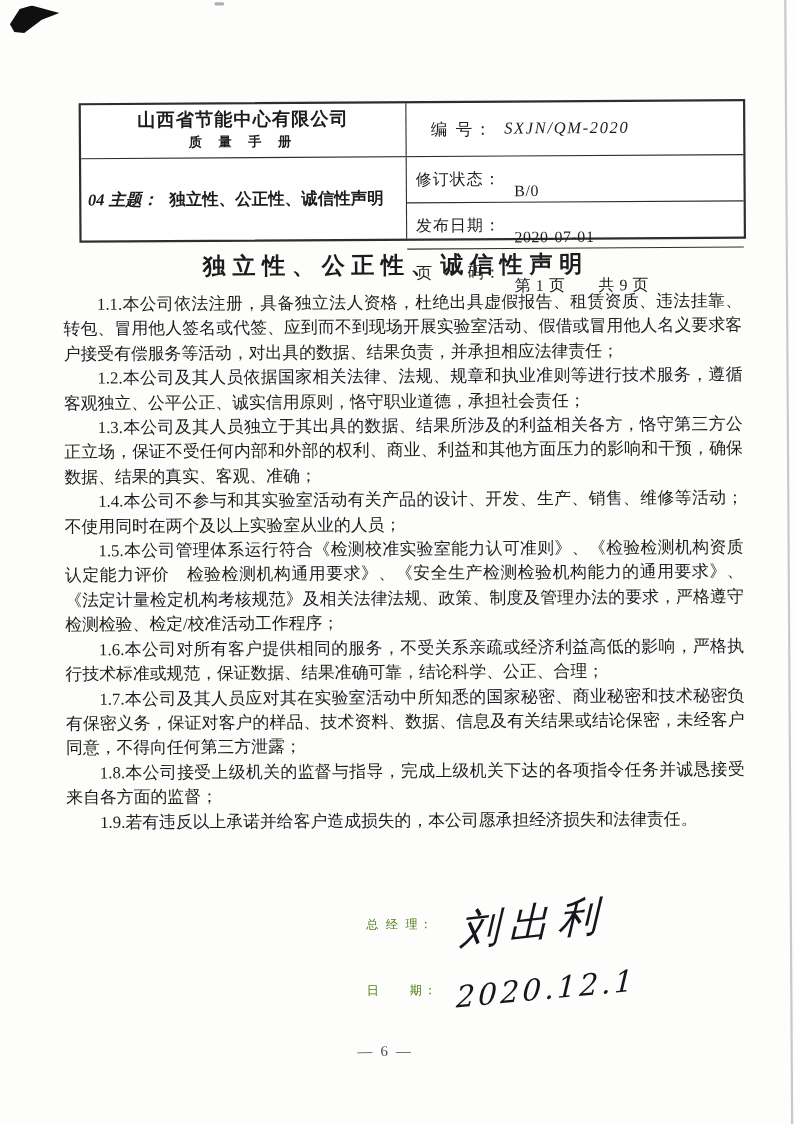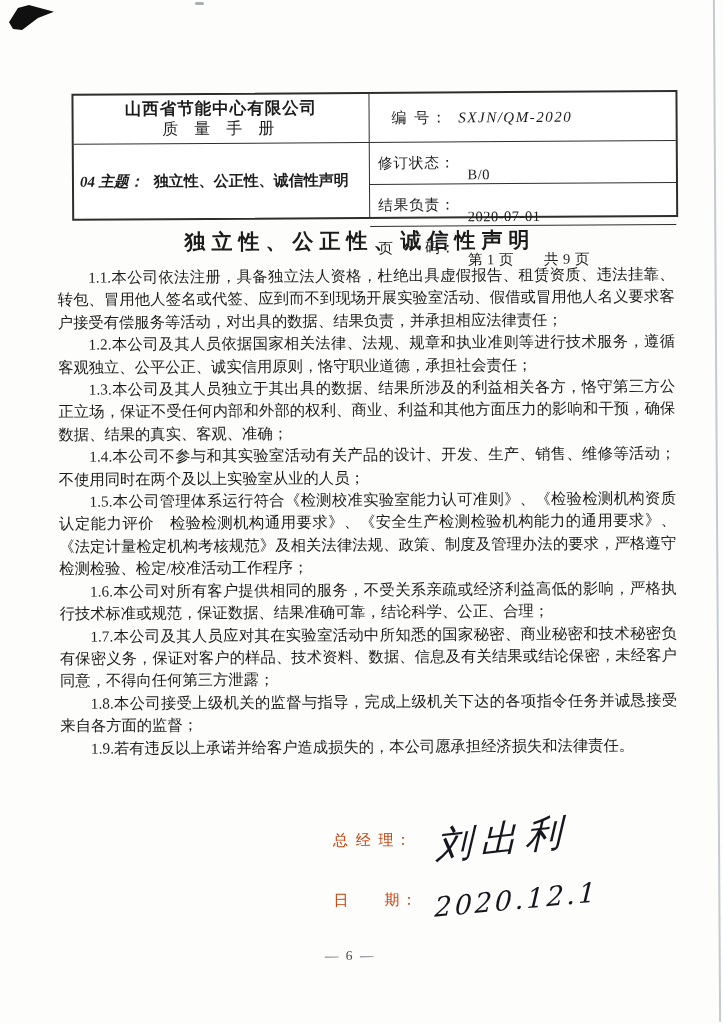--- a/index.html
+++ b/index.html
@@ -32,21 +32,21 @@
   .ht-row{display:flex;}
   .ht-row.r1{border-bottom:1.6px solid #2e2e2e;height:48px;}
   .ht-row.r2{height:74px;}
   .ht-cell-left{
     width:296px;flex:none;
     border-right:1.6px solid #2e2e2e;
     display:flex;flex-direction:column;justify-content:center;align-items:center;
     box-sizing:border-box;
   }
   .company{font-weight:bold;font-size:16.5px;letter-spacing:1px;line-height:20px;}
-  .manual{font-weight:normal;font-size:16px;letter-spacing:6px;line-height:20px;}
+  .manual{font-weight:bold;font-size:12px;letter-spacing:6px;line-height:20px;}
   .ht-cell-right{flex:1;display:flex;align-items:center;padding-left:22px;box-sizing:border-box;}
   .doc-no-label{font-size:15px;letter-spacing:2px;}
   .doc-no-value{font-size:15px;font-style:italic;letter-spacing:1.5px;margin-left:10px;}
   .subject-cell{
     flex-direction:row;align-items:center;justify-content:flex-start;
     padding-left:6px;
   }
   .subject-label{font-weight:bold;font-size:15px;white-space:nowrap;font-style:italic;}
   .subject-value{font-weight:bold;font-size:15px;margin-left:10px;white-space:nowrap;}
   .ht-cell-rows{flex:1;display:flex;flex-direction:column;}
@@ -67,21 +67,21 @@
   
   .body-text{
     position:absolute;left:59px;top:265px;width:617px;
     font-size:15.3px;line-height:22.4px;text-align:justify;
   }
   .body-text p{margin:0;text-indent:2em;}
 
   
   .sig-block{position:absolute;left:331px;top:812px;width:320px;}
   .sig-row{display:flex;align-items:center;height:56px;}
-  .sig-label{font-size:15px;letter-spacing:2px;white-space:pre;color:#c2410c;}
+  .sig-label{font-size:11px;letter-spacing:2px;white-space:pre;color:#4d7c0f;}
   .handwriting{
     display:inline-block;
     font-family:"DejaVu Serif","Liberation Serif",serif;
     font-style:italic;color:#16161f;
   }
   .sig-name{
     font-size:37px;margin-left:22px;letter-spacing:8px;
     transform:rotate(-6deg) skewX(-6deg);
   }
   .sig-date-row{margin-top:4px;}
@@ -123,21 +123,21 @@
       <div class="ht-cell-left subject-cell">
         <span class="subject-label">04 主题：</span>
         <span class="subject-value">独立性、公正性、诚信性声明</span>
       </div>
       <div class="ht-cell-rows">
         <div class="ht-subrow">
           <span class="sub-label">修订状态：</span>
           <span class="sub-value">B/0</span>
         </div>
         <div class="ht-subrow">
-          <span class="sub-label">结果负责：</span>
+          <span class="sub-label">发布日期：</span>
           <span class="sub-value">2020-07-01</span>
         </div>
         <div class="ht-subrow">
           <span class="sub-label">页　　码：</span>
           <span class="sub-value">第 1 页　　共 9 页</span>
         </div>
       </div>
     </div>
   </div>
 

